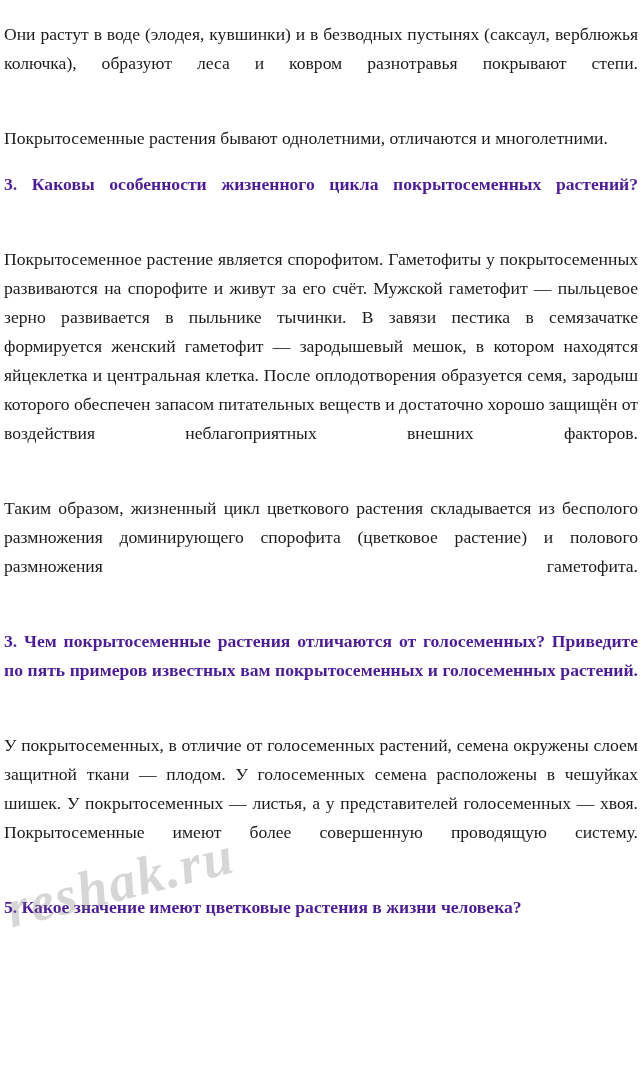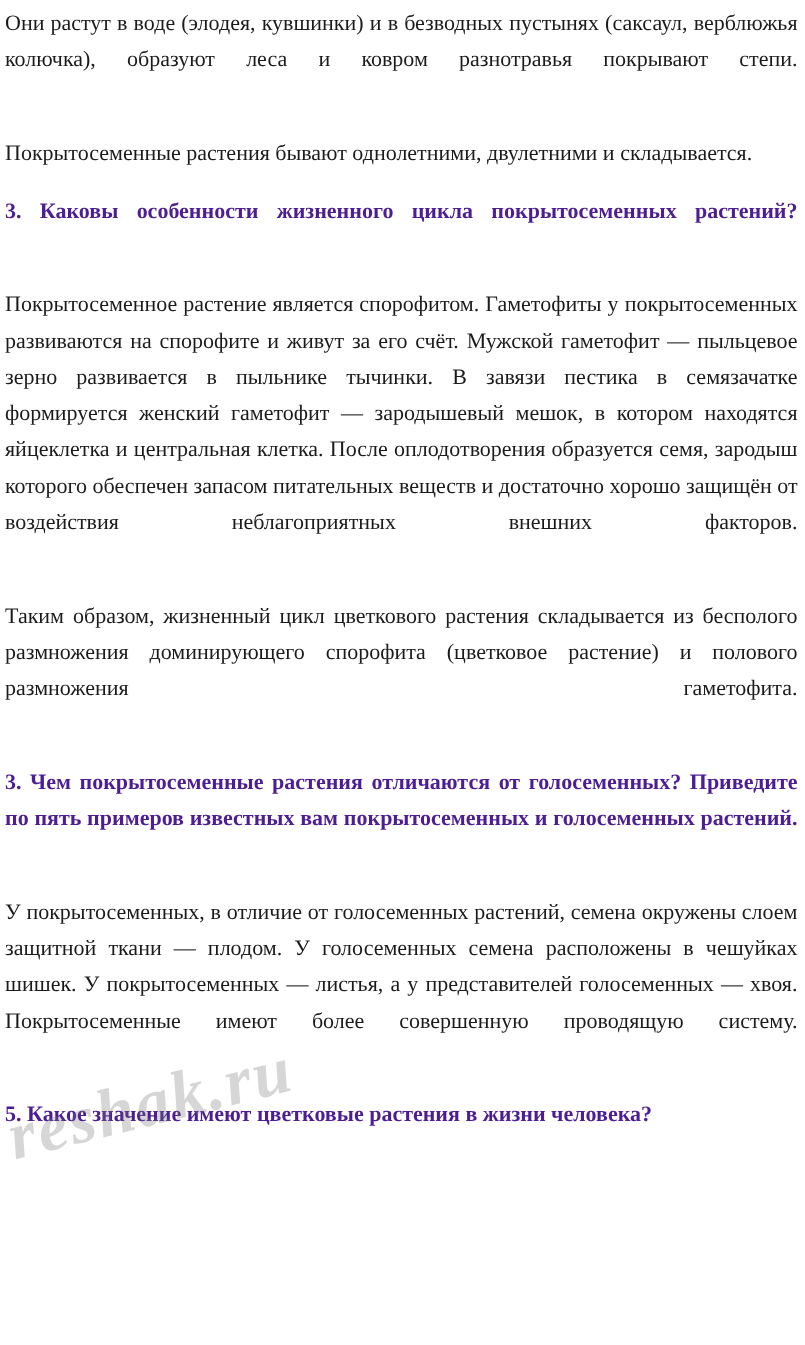--- a/index.html
+++ b/index.html
@@ -12,21 +12,21 @@
     height: 1076px;
     position: relative;
     overflow: hidden;
     font-family: "Liberation Serif", serif;
   }
   .page {
     position: relative;
     width: 644px;
     height: 1076px;
     box-sizing: border-box;
-    padding: 4px 6px 0 4px;
+    padding: 20px 6px 0 4px;
     border-radius: 18px;
   }
   p {
     margin: 0 0 17px 0;
     font-size: 17.6px;
     line-height: 29px;
     color: #1b1b1b;
     text-align: justify;
     text-justify: inter-word;
     -webkit-hyphens: none;
@@ -61,21 +61,21 @@
     white-space: nowrap;
   }
 </style>
 </head>
 <body>
 
 <div class="page">
 
   <p class="stretch">Они растут в воде (элодея, кувшинки) и в безводных пустынях (саксаул, верблюжья колючка), образуют леса и ковром разнотравья покрывают степи.</p>
 
-  <p>Покрытосеменные растения бывают однолетними, двулетними и складывается.</p>
+  <p>Покрытосеменные растения бывают однолетними, отличаются и многолетними.</p>
 
   <p class="q stretch">3. Каковы особенности жизненного цикла покрытосеменных растений?</p>
 
   <p class="stretch">Покрытосеменное растение является спорофитом. Гаметофиты у покрытосеменных развиваются на спорофите и живут за его счёт. Мужской гаметофит — пыльцевое зерно развивается в пыльнике тычинки. В завязи пестика в семязачатке формируется женский гаметофит — зародышевый мешок, в котором находятся яйцеклетка и центральная клетка. После оплодотворения образуется семя, зародыш которого обеспечен запасом питательных веществ и достаточно хорошо защищён от воздействия неблагоприятных внешних факторов.</p>
 
   <p class="stretch">Таким образом, жизненный цикл цветкового растения складывается из бесполого размножения доминирующего спорофита (цветковое растение) и полового размножения гаметофита.</p>
 
   <p class="q stretch">3. Чем покрытосеменные растения отличаются от голосеменных? Приведите по пять примеров известных вам покрытосеменных и голосеменных растений.</p>
 
   <p class="stretch">У покрытосеменных, в отличие от голосеменных растений, семена окружены слоем защитной ткани — плодом. У голосеменных семена расположены в чешуйках шишек. У покрытосеменных — листья, а у представителей голосеменных — хвоя. Покрытосеменные имеют более совершенную проводящую систему.</p>

